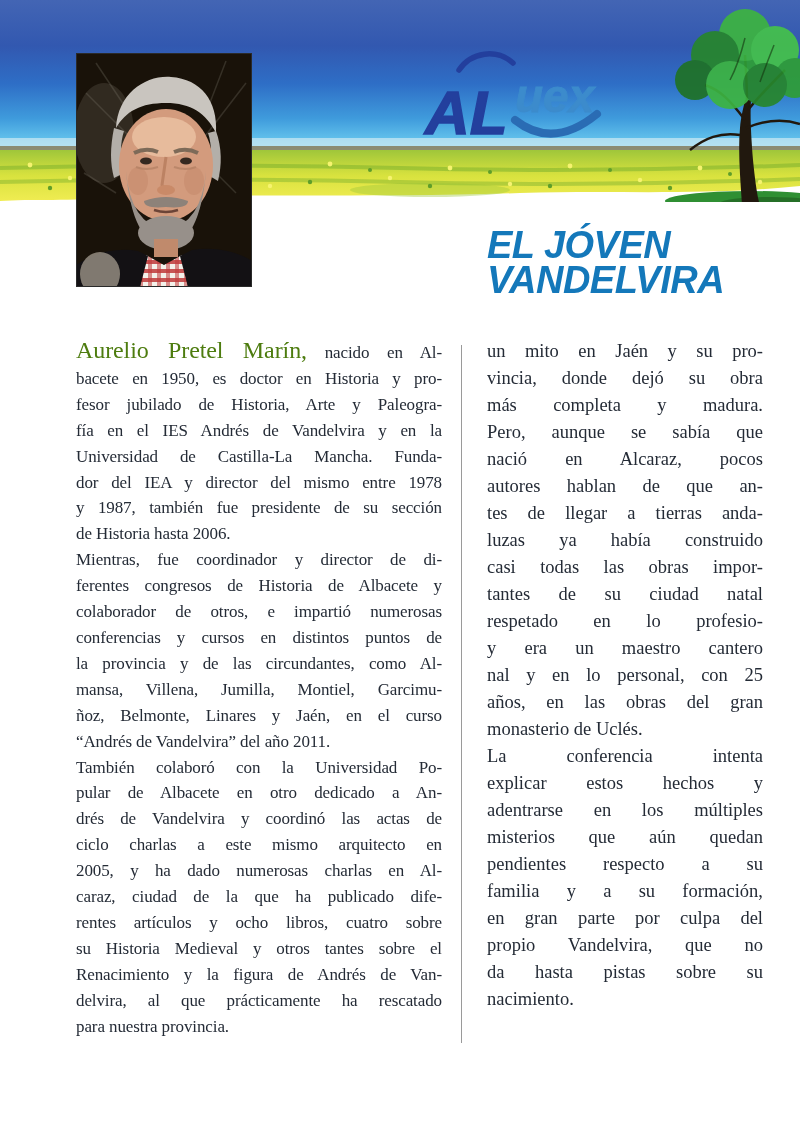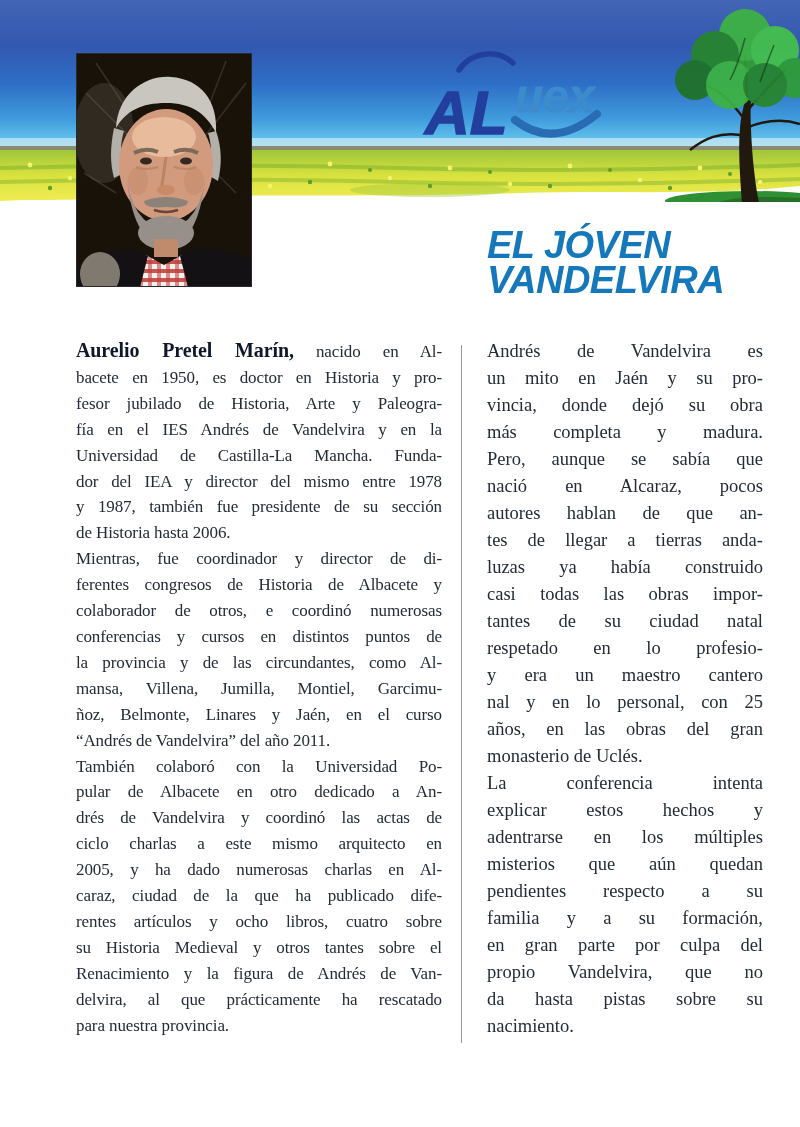--- a/index.html
+++ b/index.html
@@ -31,21 +31,21 @@
   .col{position:absolute;color:#242b36;}
   .col-left{left:76px;top:338px;width:366px;font-size:17px;line-height:25.9px;letter-spacing:-0.1px;}
   .col-right{left:487px;top:338px;width:276px;font-size:18.5px;line-height:27px;}
   .para{margin:0;}
   .tline{
     text-align:justify;text-align-last:justify;text-justify:inter-word;
     white-space:nowrap;
   }
   .tline.lastline{text-align-last:left;}
   .lead-name{
-    color:#0f172a;font-weight:bold;font-size:20px;
+    color:#4d7c0f;font-weight:normal;font-size:24px;
   }
 
   .divider{
     position:absolute;left:461px;top:345px;width:1px;height:698px;
     background:#9a9a9a;
   }
 </style>
 </head>
 <body>
 
@@ -213,21 +213,21 @@
       <div class="tline">fesor jubilado de Historia, Arte y Paleogra-</div>
       <div class="tline">fía en el IES Andrés de Vandelvira y en la</div>
       <div class="tline">Universidad de Castilla-La Mancha. Funda-</div>
       <div class="tline">dor del IEA y director del mismo entre 1978</div>
       <div class="tline">y 1987, también fue presidente de su sección</div>
       <div class="tline lastline">de Historia hasta 2006.</div>
     </div>
     <div class="para">
       <div class="tline">Mientras, fue coordinador y director de di-</div>
       <div class="tline">ferentes congresos de Historia de Albacete y</div>
-      <div class="tline">colaborador de otros, e coordinó numerosas</div>
+      <div class="tline">colaborador de otros, e impartió numerosas</div>
       <div class="tline">conferencias y cursos en distintos puntos de</div>
       <div class="tline">la provincia y de las circundantes, como Al-</div>
       <div class="tline">mansa, Villena, Jumilla, Montiel, Garcimu-</div>
       <div class="tline">ñoz, Belmonte, Linares y Jaén, en el curso</div>
       <div class="tline lastline">“Andrés de Vandelvira” del año 2011.</div>
     </div>
     <div class="para">
       <div class="tline">También colaboró con la Universidad Po-</div>
       <div class="tline">pular de Albacete en otro dedicado a An-</div>
       <div class="tline">drés de Vandelvira y coordinó las actas de</div>
@@ -237,21 +237,20 @@
       <div class="tline">rentes artículos y ocho libros, cuatro sobre</div>
       <div class="tline">su Historia Medieval y otros tantes sobre el</div>
       <div class="tline">Renacimiento y la figura de Andrés de Van-</div>
       <div class="tline">delvira, al que prácticamente ha rescatado</div>
       <div class="tline lastline">para nuestra provincia.</div>
     </div>
   </div>
 <div class="divider"></div>
 <div id="right-col" class="col col-right">
     <div class="para">
-      <div class="tline">Andrés de Vandelvira es</div>
       <div class="tline">un mito en Jaén y su pro-</div>
       <div class="tline">vincia, donde dejó su obra</div>
       <div class="tline">más completa y madura.</div>
       <div class="tline">Pero, aunque se sabía que</div>
       <div class="tline">nació en Alcaraz, pocos</div>
       <div class="tline">autores hablan de que an-</div>
       <div class="tline">tes de llegar a tierras anda-</div>
       <div class="tline">luzas ya había construido</div>
       <div class="tline">casi todas las obras impor-</div>
       <div class="tline">tantes de su ciudad natal</div>

